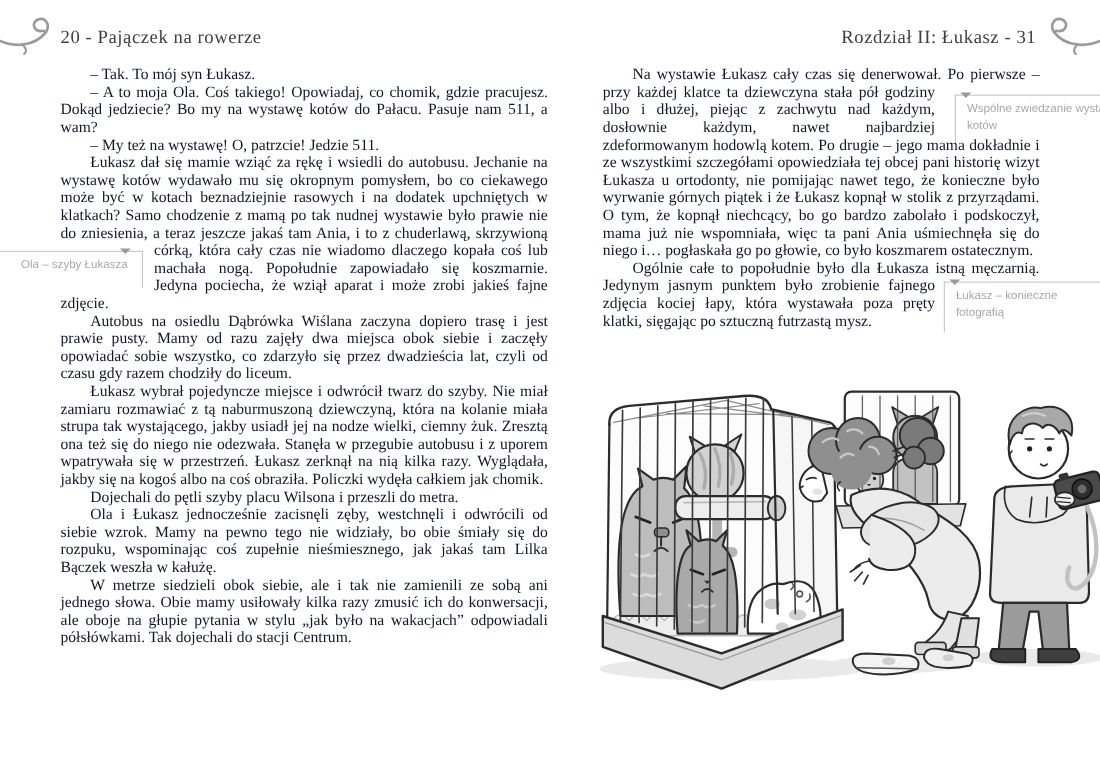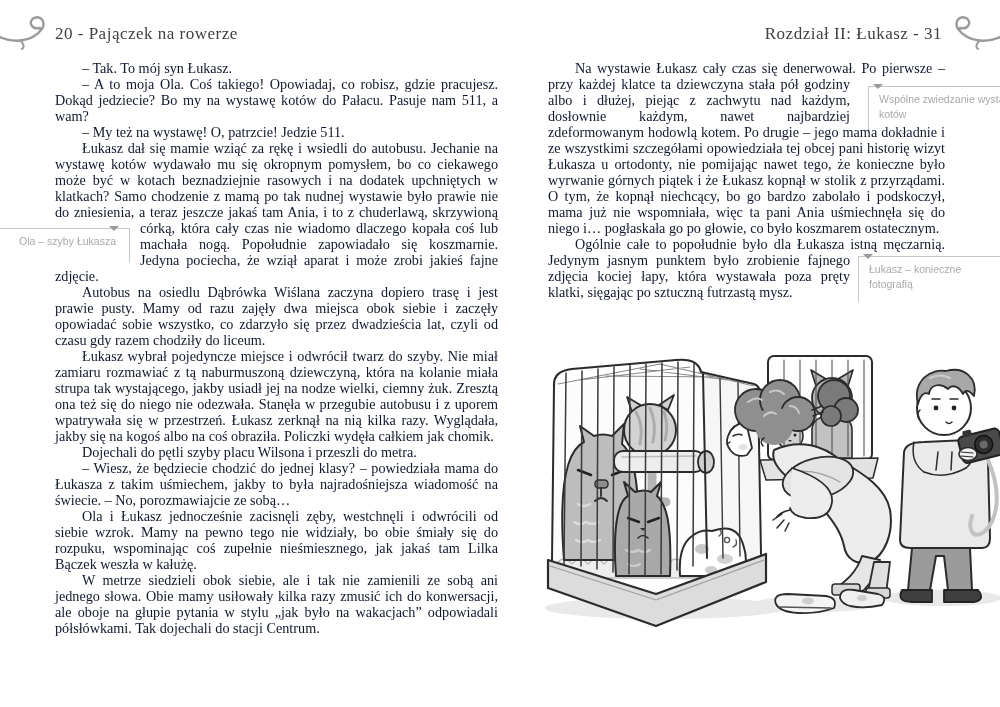--- a/index.html
+++ b/index.html
@@ -76,27 +76,26 @@
 
     <div class="running-head">20 - Pajączek na rowerze</div>
 
     <div class="margin-note note-left">
       <span class="tri"></span>
       <span>Ola – szyby Łukasza</span>
     </div>
 
     <div class="body-text">
       <p><span>– Tak. To mój syn Łukasz.</span></p>
-      <p><span>– A to moja Ola. Coś takiego! Opowiadaj, co robisz, gdzie pracujesz. Dokąd jedziecie? Bo my na wystawę kotów do Pałacu. Pasuje nam 511, a wam?</span></p>
+      <p><span>– A to moja Ola. Coś takiego! Opowiadaj, co chomik, gdzie pracujesz. Dokąd jedziecie? Bo my na wystawę kotów do Pałacu. Pasuje nam 511, a wam?</span></p>
       <p><span>– My też na wystawę! O, patrzcie! Jedzie 511.</span></p>
       <p><span class="spacer-left"></span><span>Łukasz dał się mamie wziąć za rękę i wsiedli do autobusu. Jechanie na wystawę kotów wydawało mu się okropnym pomysłem, bo co ciekawego może być w kotach beznadziejnie rasowych i na dodatek upchniętych w klatkach? Samo chodzenie z mamą po tak nudnej wystawie było prawie nie do zniesienia, a teraz jeszcze jakaś tam Ania, i to z chuderlawą, skrzywioną córką, która cały czas nie wiadomo dlaczego kopała coś lub machała nogą. Popołudnie zapowiadało się koszmarnie. Jedyna pociecha, że wziął aparat i może zrobi jakieś fajne zdjęcie.</span></p>
       <p><span>Autobus na osiedlu Dąbrówka Wiślana zaczyna dopiero trasę i jest prawie pusty. Mamy od razu zajęły dwa miejsca obok siebie i zaczęły opowiadać sobie wszystko, co zdarzyło się przez dwadzieścia lat, czyli od czasu gdy razem chodziły do liceum.</span></p>
       <p><span>Łukasz wybrał pojedyncze miejsce i odwrócił twarz do szyby. Nie miał zamiaru rozmawiać z tą naburmuszoną dziewczyną, która na kolanie miała strupa tak wystającego, jakby usiadł jej na nodze wielki, ciemny żuk. Zresztą ona też się do niego nie odezwała. Stanęła w przegubie autobusu i z uporem wpatrywała się w przestrzeń. Łukasz zerknął na nią kilka razy. Wyglądała, jakby się na kogoś albo na coś obraziła. Policzki wydęła całkiem jak chomik.</span></p>
       <p><span>Dojechali do pętli szyby placu Wilsona i przeszli do metra.</span></p>
-      <p><span>– Wiesz, że będziecie chodzić do jednej klasy? – powiedziała mama do Łukasza z takim uśmiechem, jakby to była najradośniejsza wiadomość na świecie. – No, porozmawiajcie ze sobą…</span></p>
       <p><span>Ola i Łukasz jednocześnie zacisnęli zęby, westchnęli i odwrócili od siebie wzrok. Mamy na pewno tego nie widziały, bo obie śmiały się do rozpuku, wspominając coś zupełnie nieśmiesznego, jak jakaś tam Lilka Bączek weszła w kałużę.</span></p>
       <p><span>W metrze siedzieli obok siebie, ale i tak nie zamienili ze sobą ani jednego słowa. Obie mamy usiłowały kilka razy zmusić ich do konwersacji, ale oboje na głupie pytania w stylu „jak było na wakacjach” odpowiadali półsłówkami. Tak dojechali do stacji Centrum.</span></p>
     </div>
   </div>
 
   <div class="page page-right">
 
     <div class="corner-ornament right">
       <svg width="52" height="40" viewBox="0 0 52 40">
         <path d="M58,24 C40,35 20,32 10,19 C6,12 11,5 18,8 C24,11 21,20 12,18" fill="none" stroke="#9a9a9a" stroke-width="2.4" stroke-linecap="round"></path>

